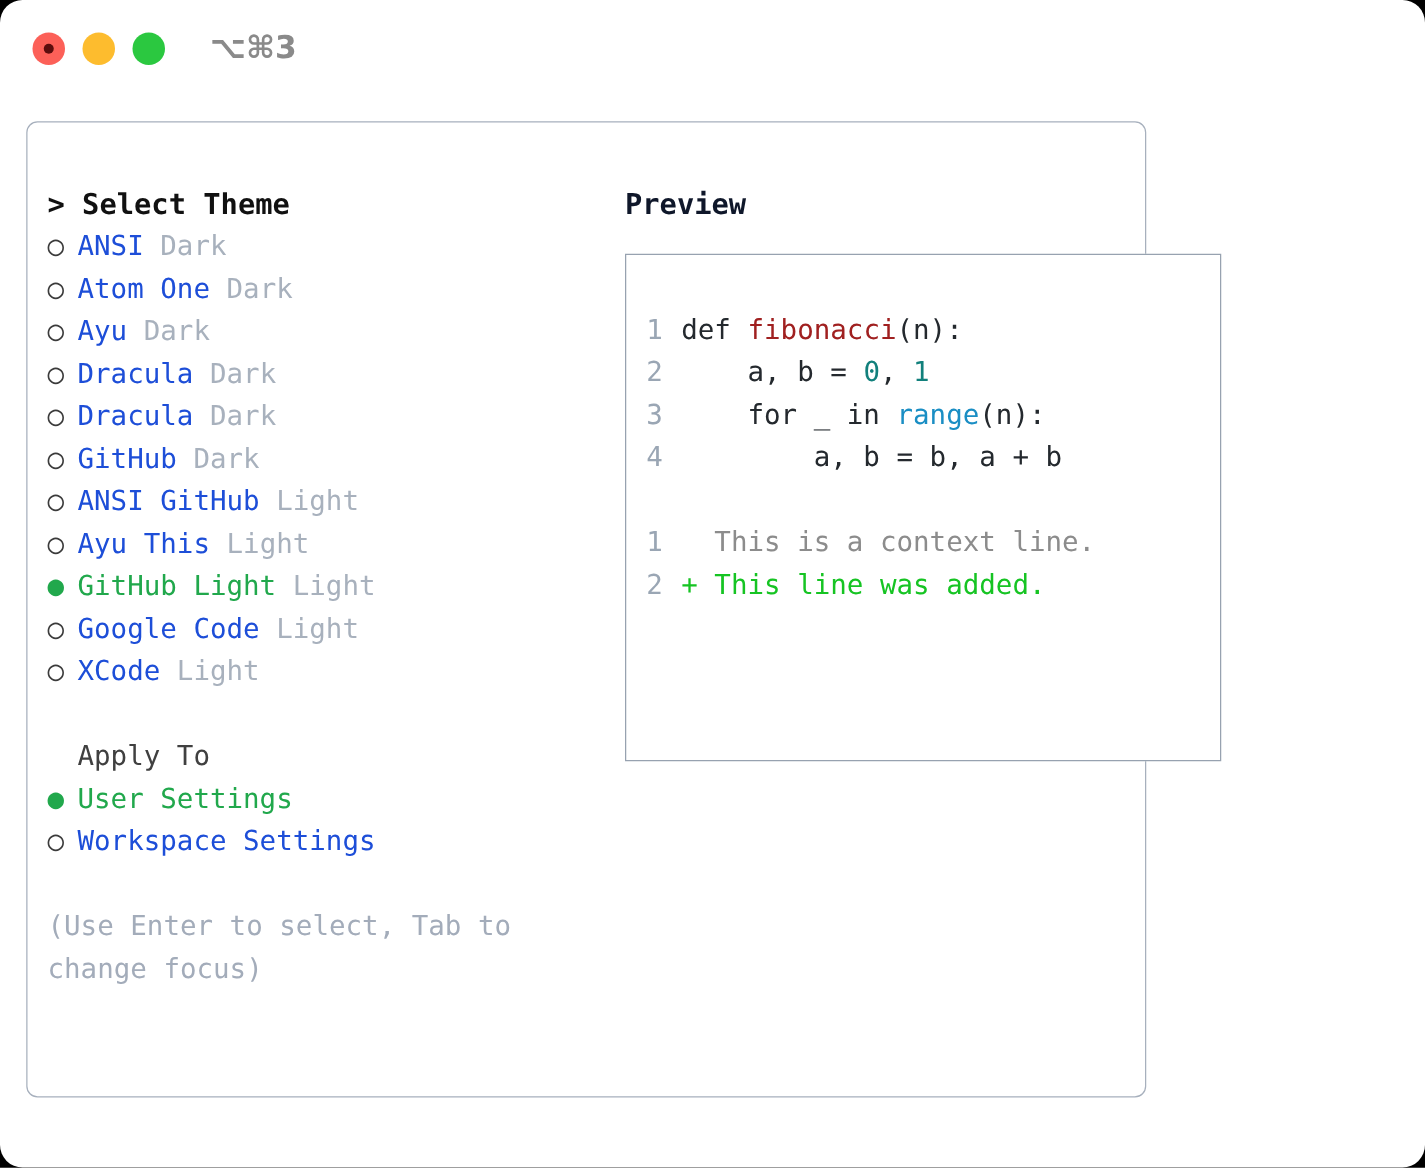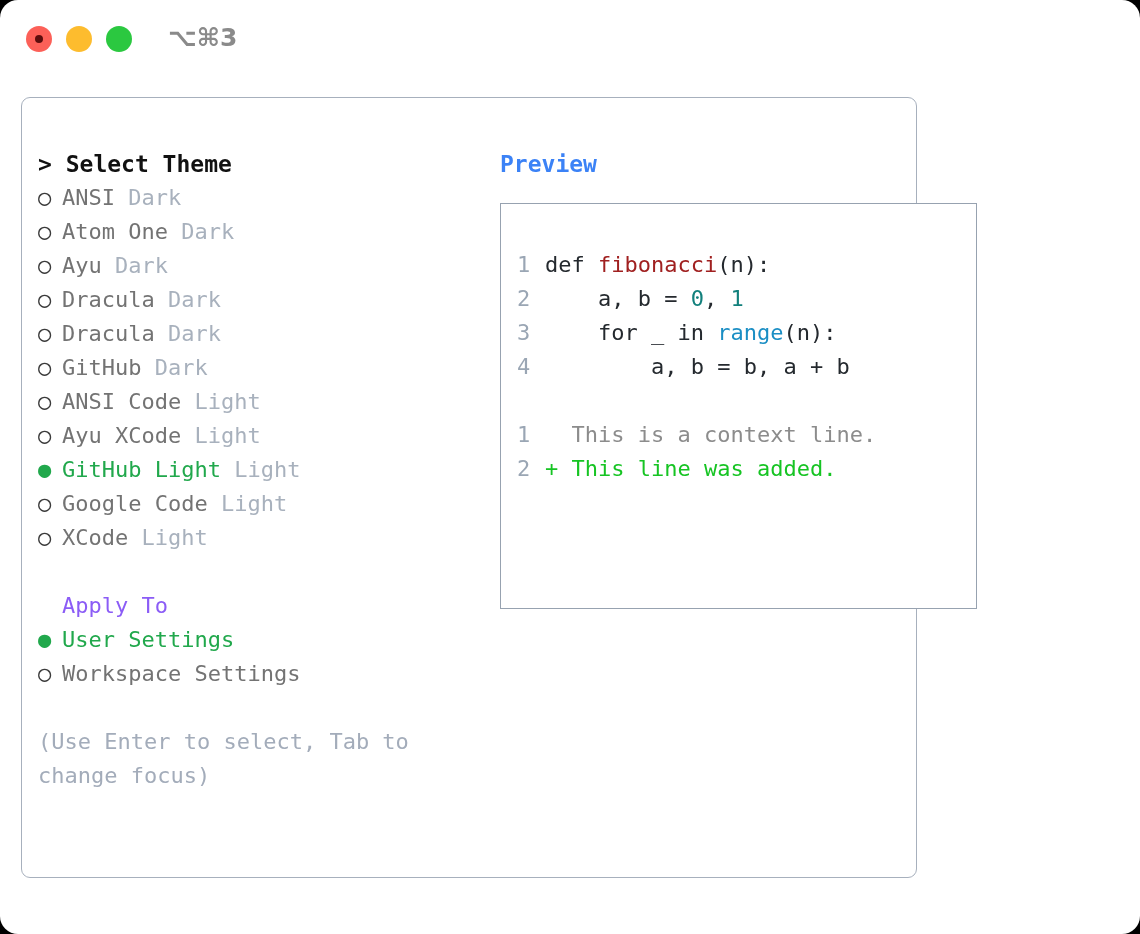--- a/index.html
+++ b/index.html
@@ -97,32 +97,32 @@
     color: #2b2b2b;
     white-space: pre;
     display: block;
   }
   .bullet {
     display: inline-block;
     width: 24px;
     color: #3b3b3b;
   }
   .bullet.filled { color: #21a84c; }
-  .row-label { color: #737373; }
+  .row-label { color: #1d4ed8; }
   .row-label.selected { color: #21a84c; }
   .row-tag {
     color: #a8b1bd;
   }
   .spacer-row {
     height: 34px;
   }
   .section-header {
     font-size: 22px;
     line-height: 34px;
-    color: #8b5cf6;
+    color: #404040;
     white-space: pre;
     padding-left: 24px;
   }
   .hint {
     font-size: 22px;
     line-height: 34px;
     color: #a3acba;
     width: 420px;
     margin-top: 34px;
   }
@@ -130,21 +130,21 @@
   
   .right-col {
     position: absolute;
     left: 478px;
     top: 49px;
     width: 500px;
   }
   .preview-title {
     font-size: 23px;
     font-weight: bold;
-    color: #3b82f6;
+    color: #0f172a;
     line-height: 34px;
   }
   .preview-box {
     margin-top: 22px;
     width: 477px;
     height: 406px;
     border: 1.5px solid #97a2b0;
     box-sizing: border-box;
     background: #ffffff;
     padding: 44px 0 0 16px;
@@ -195,23 +195,23 @@
         <div class="menu-row"><span class="bullet">○</span><span class="row-label">Atom One</span><span> </span><span class="row-tag">Dark</span></div>
 
         <div class="menu-row"><span class="bullet">○</span><span class="row-label">Ayu</span><span> </span><span class="row-tag">Dark</span></div>
 
         <div class="menu-row"><span class="bullet">○</span><span class="row-label">Dracula</span><span> </span><span class="row-tag">Dark</span></div>
 
         <div class="menu-row"><span class="bullet">○</span><span class="row-label">Dracula</span><span> </span><span class="row-tag">Dark</span></div>
 
         <div class="menu-row"><span class="bullet">○</span><span class="row-label">GitHub</span><span> </span><span class="row-tag">Dark</span></div>
 
-        <div class="menu-row"><span class="bullet">○</span><span class="row-label">ANSI Code</span><span> </span><span class="row-tag">Light</span></div>
-
-        <div class="menu-row"><span class="bullet">○</span><span class="row-label">Ayu XCode</span><span> </span><span class="row-tag">Light</span></div>
+        <div class="menu-row"><span class="bullet">○</span><span class="row-label">ANSI GitHub</span><span> </span><span class="row-tag">Light</span></div>
+
+        <div class="menu-row"><span class="bullet">○</span><span class="row-label">Ayu This</span><span> </span><span class="row-tag">Light</span></div>
 
 
         <div class="menu-row"><span class="bullet filled">●</span><span class="row-label selected">GitHub Light</span><span> </span><span class="row-tag">Light</span></div>
 
         <div class="menu-row"><span class="bullet">○</span><span class="row-label">Google Code</span><span> </span><span class="row-tag">Light</span></div>
 
         <div class="menu-row"><span class="bullet">○</span><span class="row-label">XCode</span><span> </span><span class="row-tag">Light</span></div>
       </div>
 
       <div class="spacer-row"></div>

